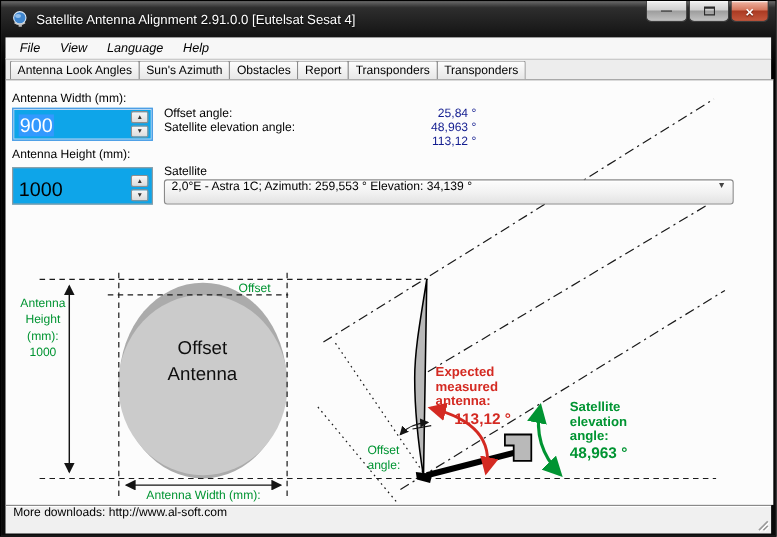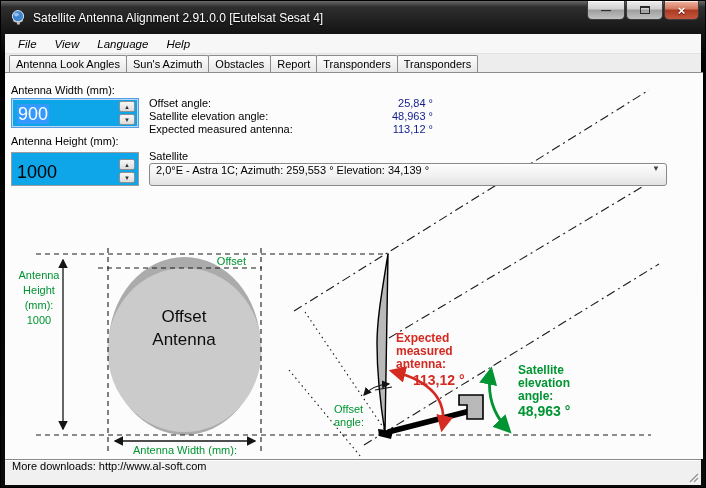--- a/index.html
+++ b/index.html
@@ -256,21 +256,20 @@
             <span>▲</span>
           </div>
         <div class="spinbtn">
             <span>▼</span>
           </div>
       </div>
     </div>
 
     <div class="ctl readout-label" style="left:144px; top:24px;">Offset angle:</div>
     <div class="ctl readout-label" style="left:144px; top:37px;">Satellite elevation angle:</div>
-    <div class="ctl readout-label" style="left:144px; top:50px;">Expected measured antenna:</div>
 
     <div class="ctl readout-value" style="left:284px; top:24px;">25,84 °</div>
     <div class="ctl readout-value" style="left:284px; top:37px;">48,963 °</div>
     <div class="ctl readout-value" style="left:284px; top:50px;">113,12 °</div>
 
     <div class="ctl form-label" style="left:144px; top:77px;">Satellite</div>
 
     <div class="ctl combo" style="left:144px; top:90px;">
       <div class="combo-text">2,0°E - Astra 1C;  Azimuth: 259,553 °  Elevation: 34,139 °</div>
       <div class="combo-arrow">▼</div>

